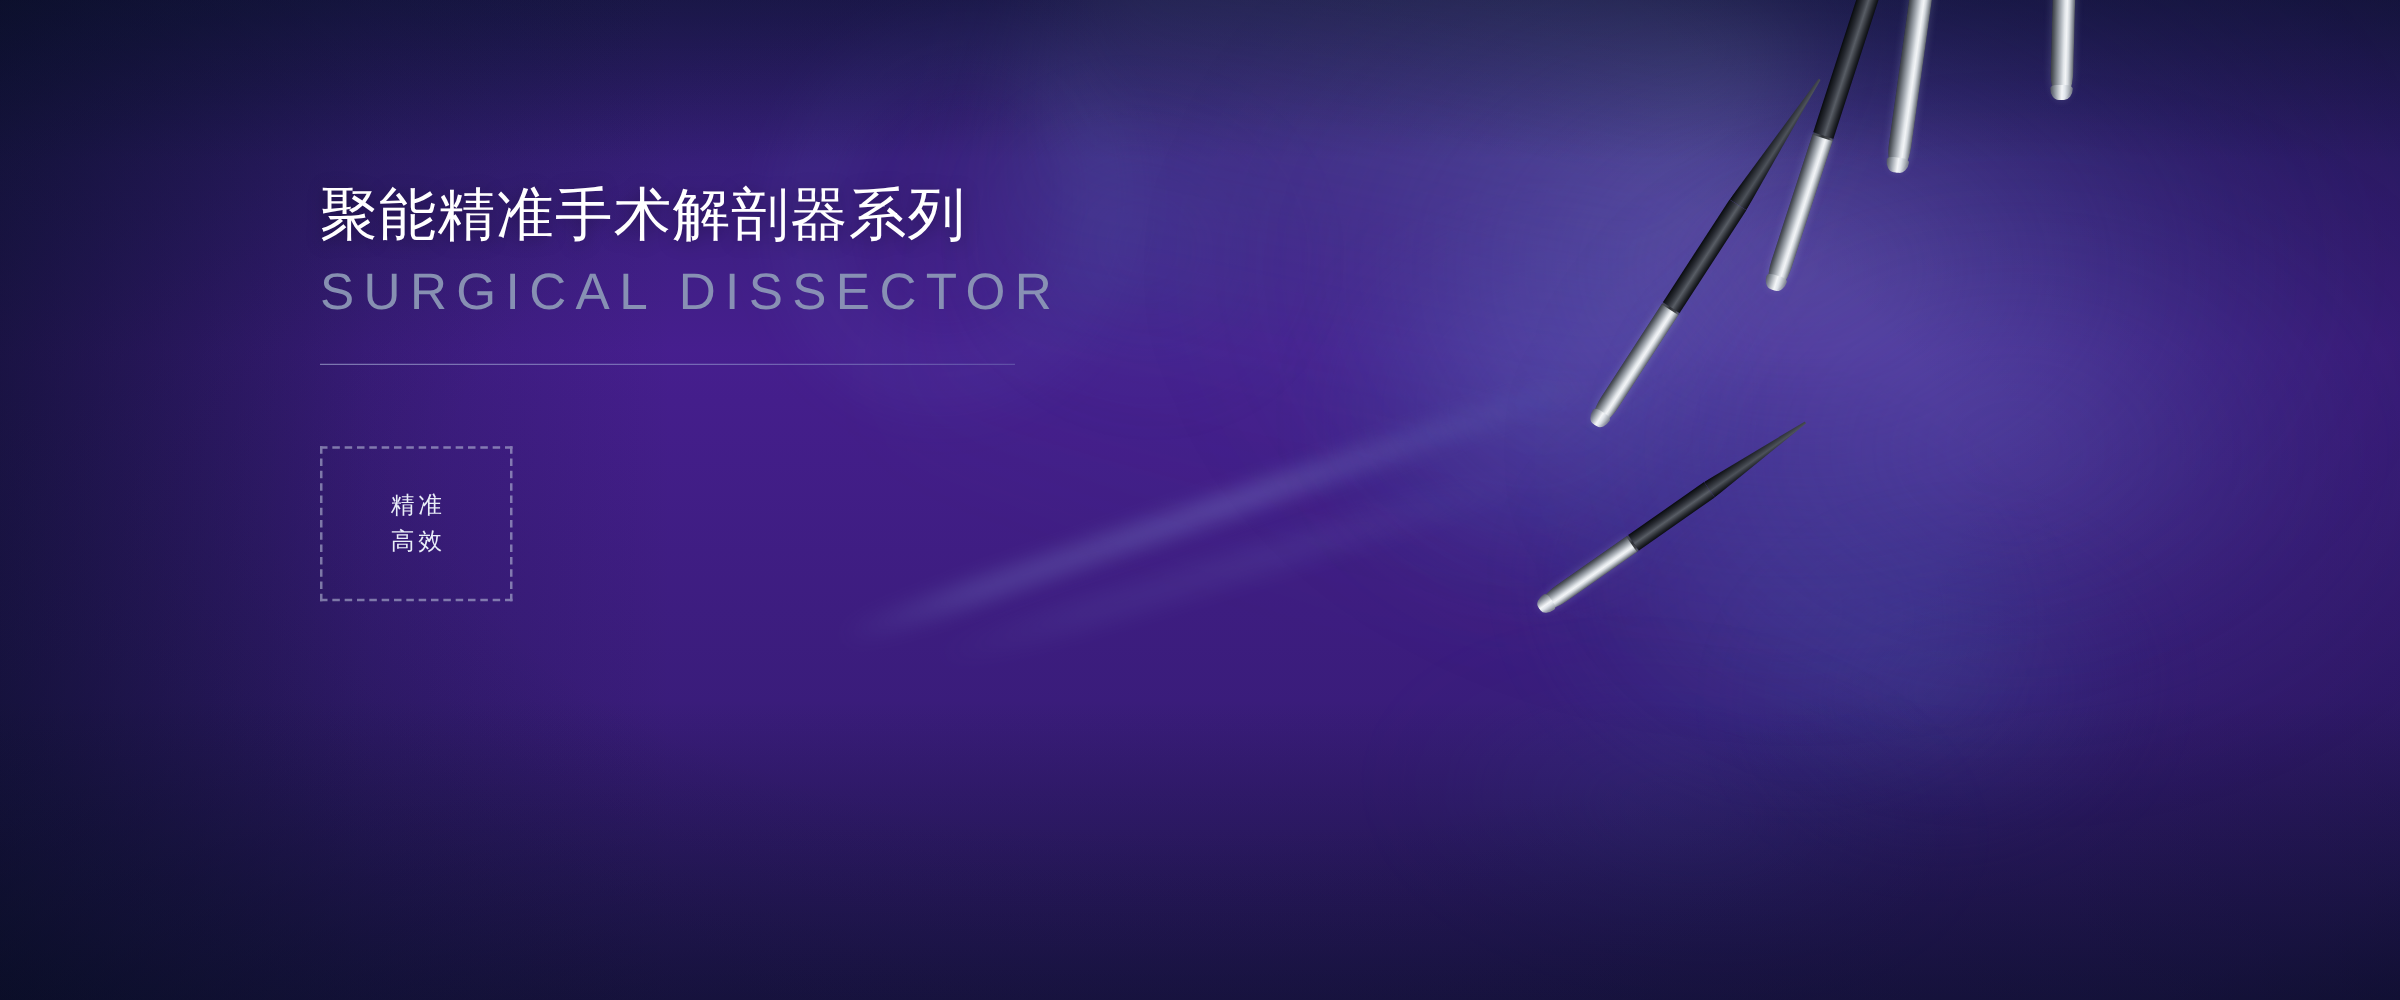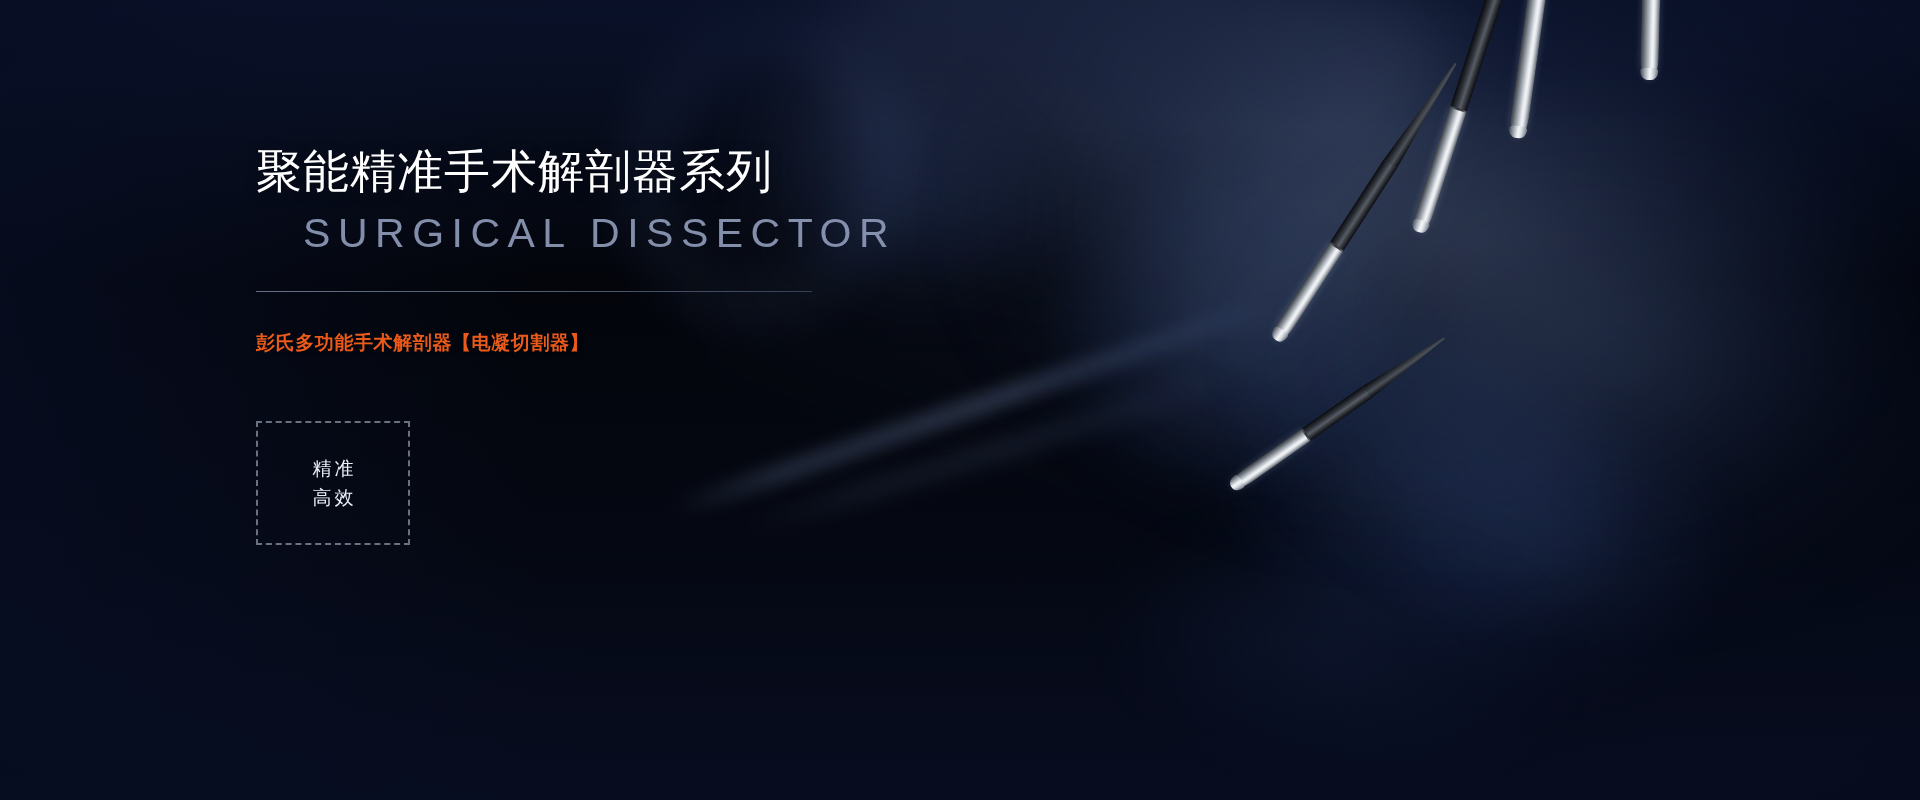--- a/index.html
+++ b/index.html
@@ -8,21 +8,21 @@
     font-family:"Liberation Sans","DejaVu Sans",sans-serif;
     -webkit-font-smoothing:antialiased;
   }
 
   
   #banner{
     position:relative;
     width:1920px;
     height:800px;
     overflow:hidden;
-    background:#000000;
+    background:#4c1d95;
   }
 
   
   .bg-base{
     position:absolute; inset:0;
     background:
       linear-gradient(118deg,
         #101c41 0%,
         #142350 18%,
         #17275a 38%,
@@ -199,21 +199,20 @@
   }
   .title-en{
     margin-top:8px;
     font-size:41px;
     line-height:1.22;
     letter-spacing:7.5px;
     color:#8e9ab8;
     font-weight:300;
     white-space:nowrap;
     opacity:.92;
-    text-align:right;
   }
   .divider{
     margin-top:33px;
     width:556px;
     height:1px;
     background:linear-gradient(90deg,
       rgba(190,205,235,.52) 0%,
       rgba(170,190,228,.45) 60%,
       rgba(150,172,215,.30) 100%);
   }
@@ -412,21 +411,20 @@
   </div>
 
   <div class="content">
 
     <div class="title-cn">聚能精准手术解剖器系列</div>
 
     <div class="title-en">SURGICAL DISSECTOR</div>
 
     <div class="divider"></div>
 
-    <div class="subtitle">彭氏多功能手术解剖器【电凝切割器】</div>
 
     <div class="features">
 
       <div class="feature">
         <span class="line">精准</span>
         <span class="line">高效</span>
       </div>
 
 
 

